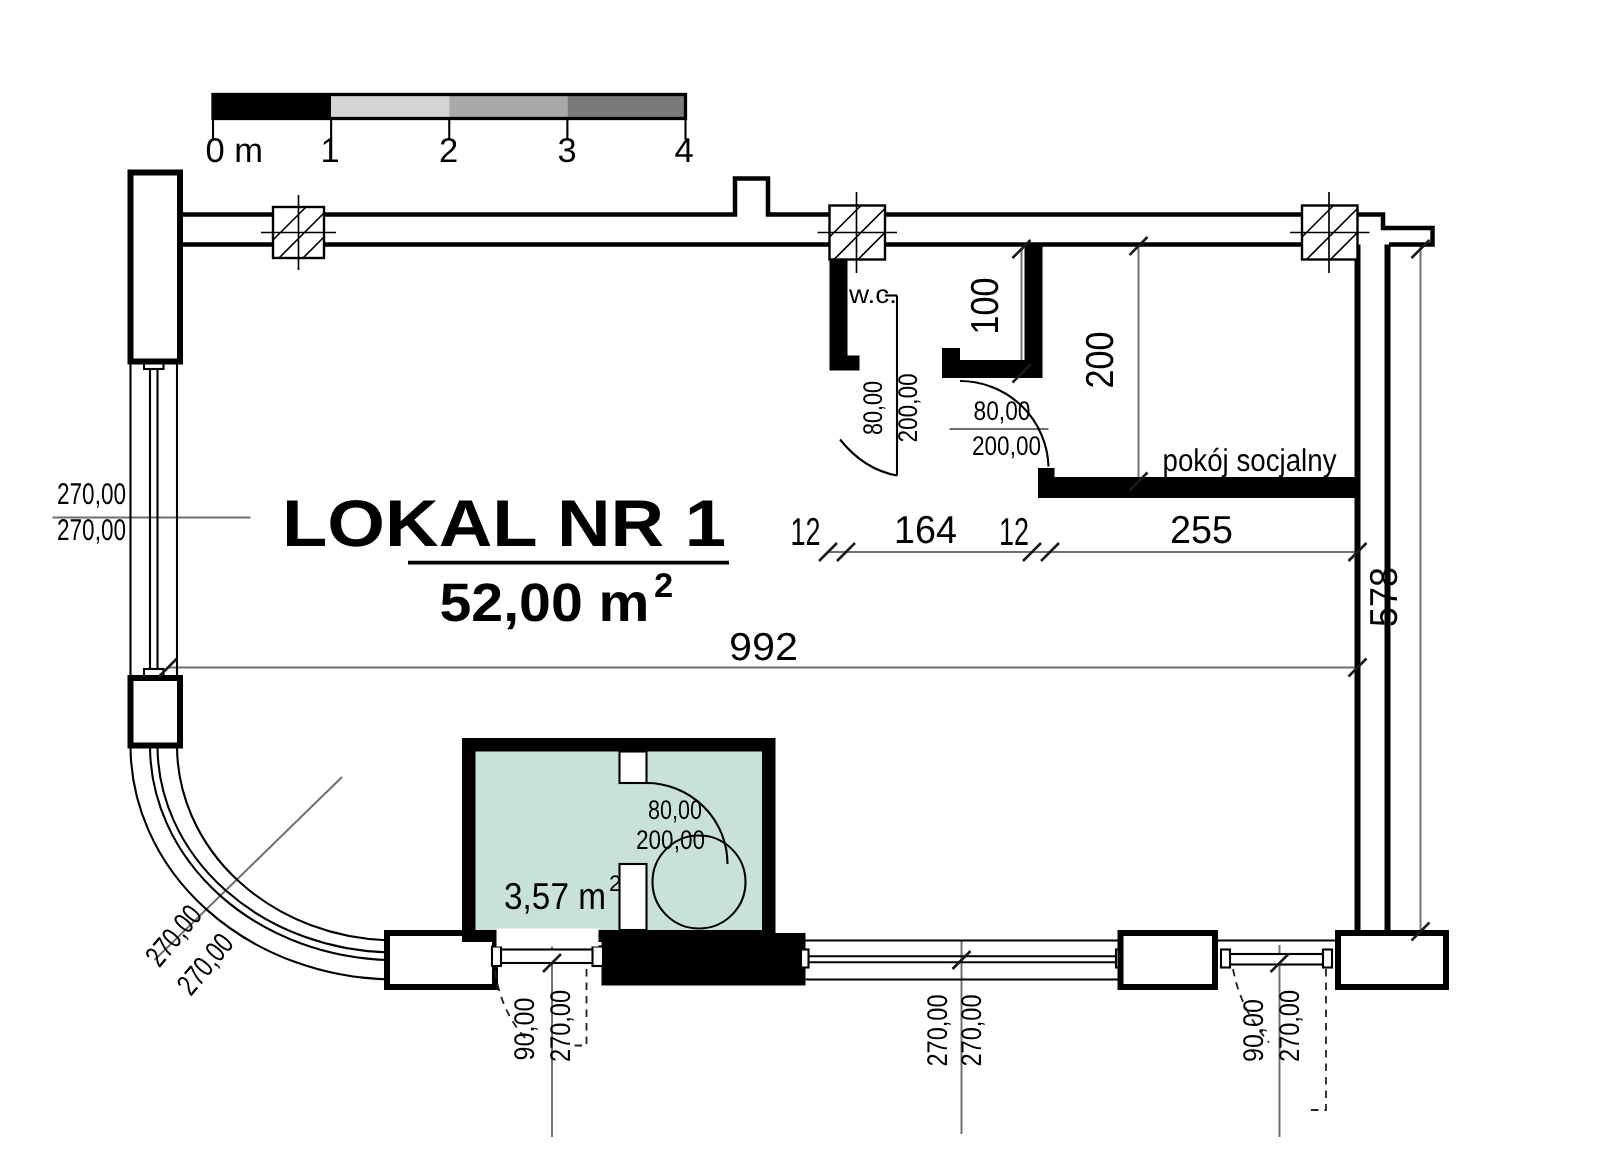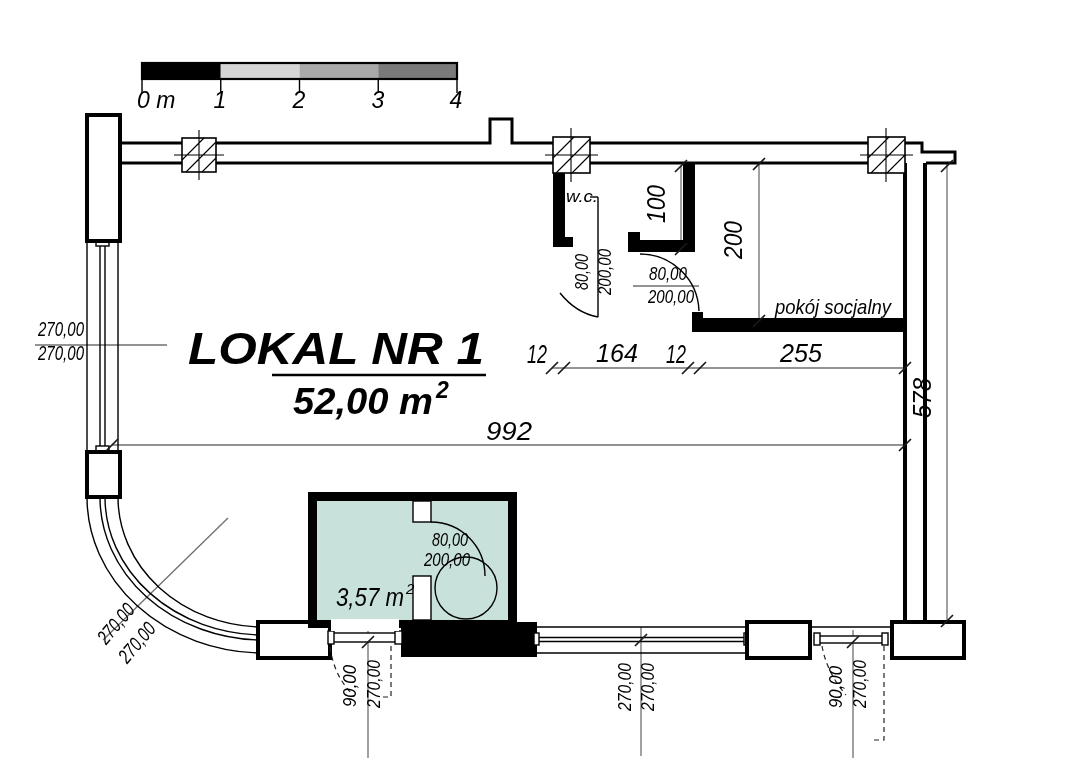--- a/index.html
+++ b/index.html
@@ -1,16 +1,16 @@
 <!DOCTYPE html>
 <html><head>
 <meta charset="utf-8">
 <style>
   html,body{margin:0;padding:0;background:#ffffff;}
-  #stage{position:relative;width:1072px;height:768px;background:#ffffff;overflow:hidden;font-style:italic;}
+  #stage{position:relative;width:1072px;height:768px;background:#ffffff;overflow:hidden;}
   svg text{font-family:"Liberation Sans","DejaVu Sans",sans-serif;fill:#000;}
   .wall-thin{stroke:#000;stroke-width:3;fill:none;}
   .wall-med{stroke:#000;stroke-width:4;fill:none;}
   .wall-fill{fill:#000;stroke:none;}
   .pillar{fill:#fff;stroke:#000;stroke-width:4;}
   .hatchbox{fill:#fff;stroke:#000;stroke-width:1.6;}
   .hatch{stroke:#000;stroke-width:1.1;fill:none;}
   .thin{stroke:#000;stroke-width:1.4;fill:none;}
   .dim{stroke:#6f6f6f;stroke-width:1.3;fill:none;}
   .tick{stroke:#1a1a1a;stroke-width:1.7;fill:none;}

